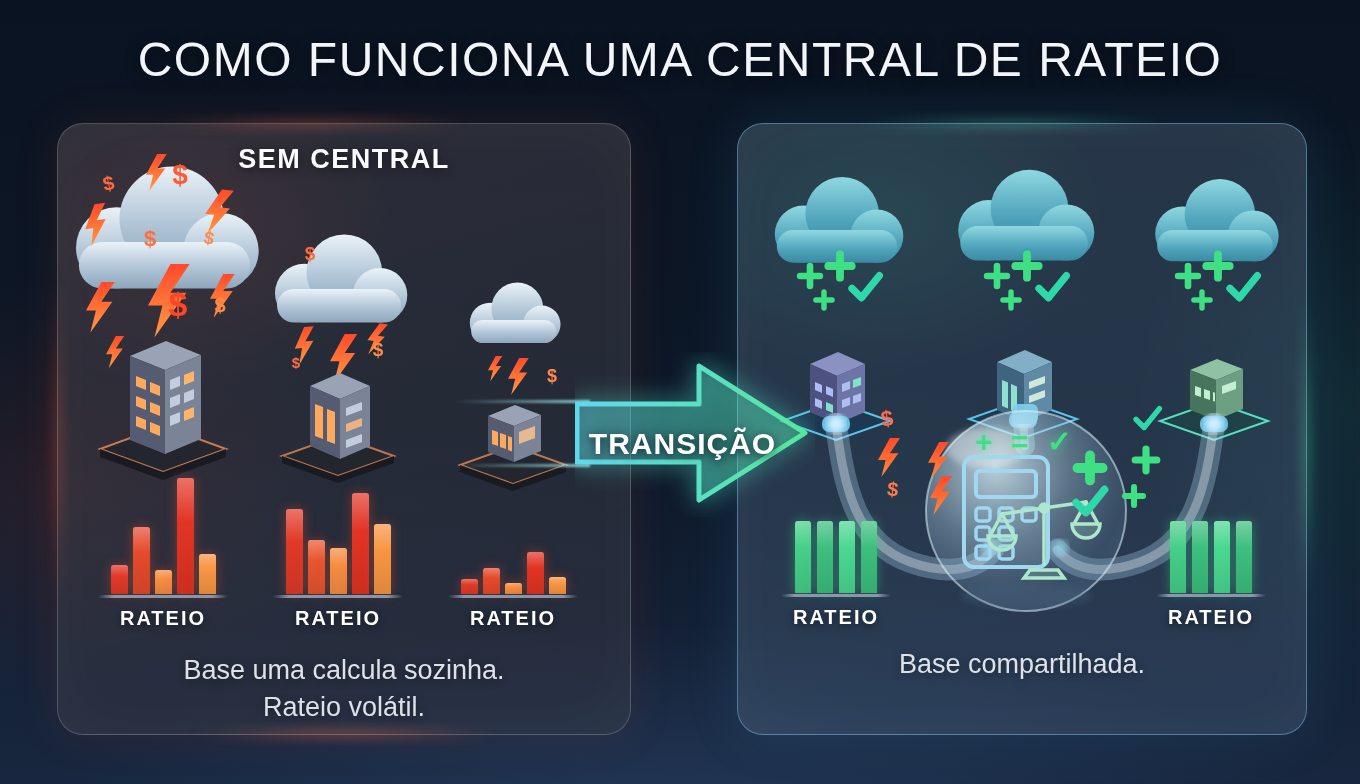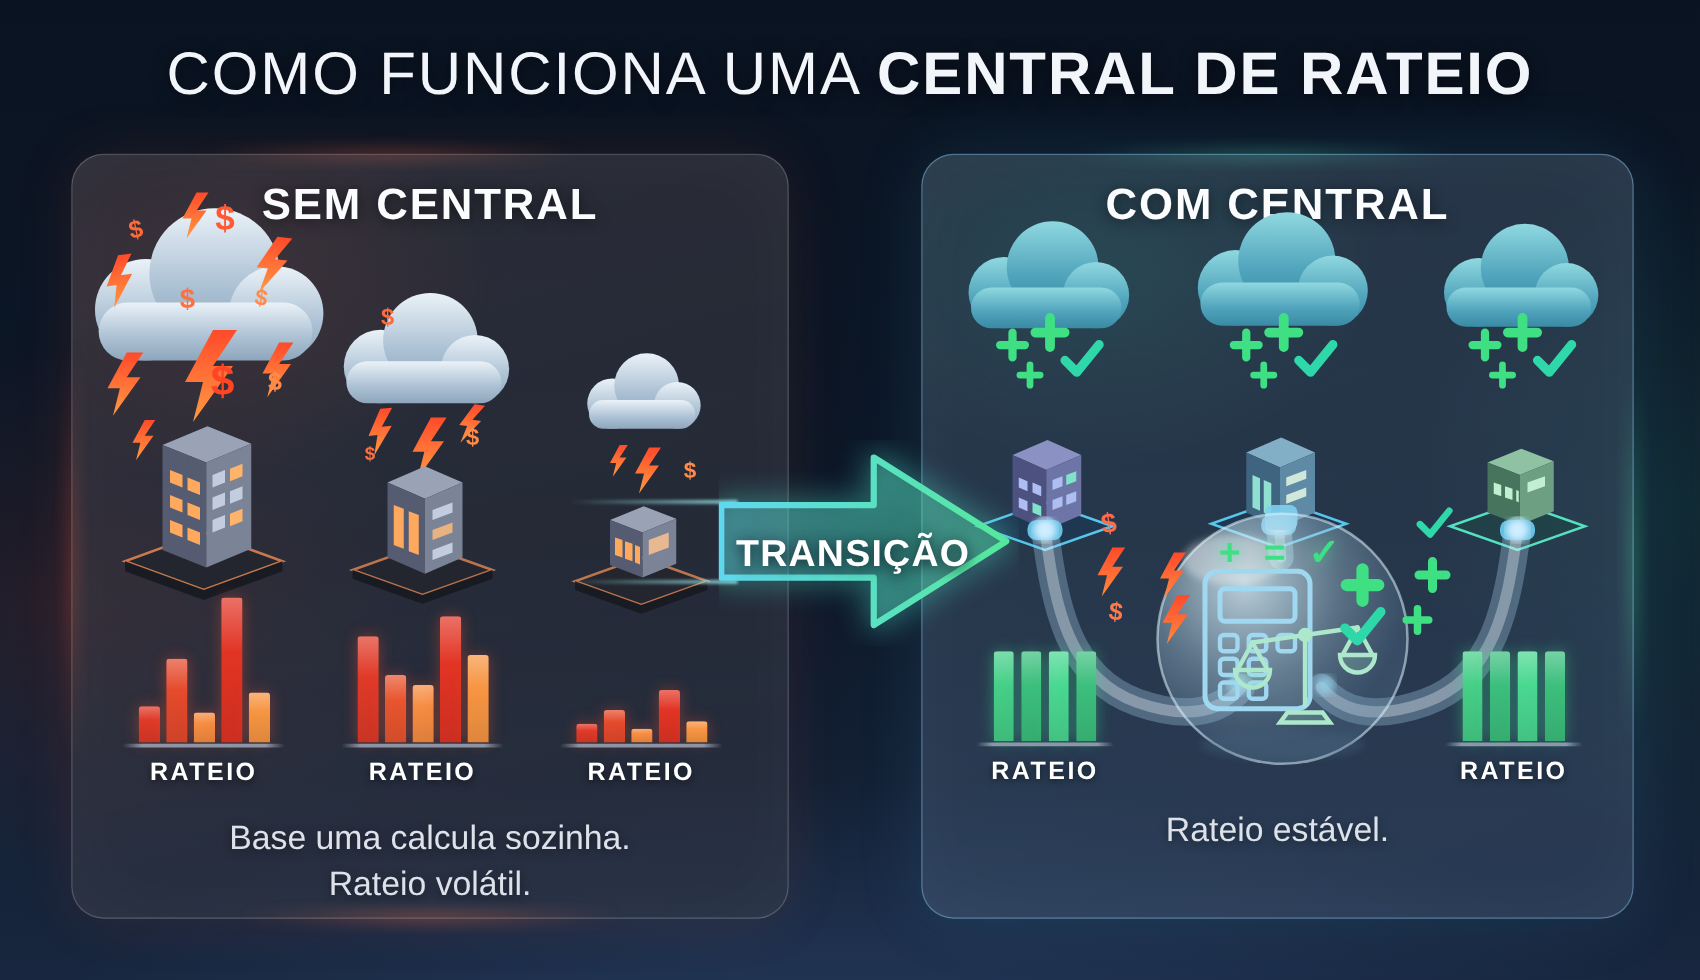--- a/index.html
+++ b/index.html
@@ -10,21 +10,21 @@
       radial-gradient(ellipse 420px 300px at 4% 62%, rgba(205,62,40,.12), rgba(205,62,40,0) 70%),
       radial-gradient(ellipse 300px 420px at 99% 52%, rgba(60,210,165,.10), rgba(60,210,165,0) 70%),
       radial-gradient(ellipse 900px 340px at 50% 112%, rgba(70,110,170,.28), rgba(70,110,170,0) 75%),
       linear-gradient(180deg,#0a1321 0%,#0d1828 55%,#18273f 100%);
   }
   .abs{position:absolute;}
   
   .title{top:32px;left:0;width:100%;text-align:center;color:#f2f5f9;
          font-size:48px;letter-spacing:1.5px;text-shadow:0 3px 14px rgba(0,0,0,.55);}
   .title .light{font-weight:normal;}
-  .title .strong{font-weight:bold;}
+  .title .strong{font-weight:normal;}
   
   .panel{border-radius:26px;}
   .panel-left{left:57px;top:123px;width:572px;height:610px;
     background:
       radial-gradient(ellipse 300px 220px at 22% 18%, rgba(200,90,70,.14), rgba(200,90,70,0) 70%),
       linear-gradient(165deg, rgba(92,82,88,.40), rgba(54,56,68,.46));
     border:1px solid rgba(255,255,255,.20);
     box-shadow:0 0 48px rgba(255,85,50,.10), inset 0 0 70px rgba(255,255,255,.03);}
   .panel-right{left:737px;top:123px;width:568px;height:610px;
     background:
@@ -37,21 +37,21 @@
     background:radial-gradient(ellipse at center, rgba(255,115,75,.95), rgba(255,115,75,0) 72%);}
   .g-red-left{left:-3px;top:24%;width:5px;height:56%;
     background:radial-gradient(ellipse at center, rgba(255,95,60,.8), rgba(255,95,60,0) 72%);}
   .g-red-bottom{bottom:-3px;left:22%;width:56%;height:6px;
     background:radial-gradient(ellipse at center, rgba(255,110,65,1), rgba(255,110,65,0) 70%);}
   .g-teal-top{top:-3px;left:20%;width:56%;height:5px;
     background:radial-gradient(ellipse at center, rgba(85,230,190,.95), rgba(85,230,190,0) 72%);}
   .g-green-right{right:-3px;top:28%;width:5px;height:50%;
     background:radial-gradient(ellipse at center, rgba(85,235,170,.95), rgba(85,235,170,0) 72%);}
   .panel-header{top:20px;left:0;width:100%;text-align:center;color:#fbfcfe;
-    font-size:35px;font-weight:bold;letter-spacing:1.5px;text-shadow:0 2px 10px rgba(0,0,0,.5);}
+    font-size:27px;font-weight:bold;letter-spacing:1.5px;text-shadow:0 2px 10px rgba(0,0,0,.5);}
   .caption{left:0;width:100%;text-align:center;color:#dde2ea;font-size:27px;line-height:37px;
     text-shadow:0 2px 8px rgba(0,0,0,.4);}
   
   .chart-block{display:flex;flex-direction:column;align-items:center;}
   .chart{display:flex;align-items:flex-end;justify-content:center;gap:5px;width:100%;}
   .chart .bar{width:17px;border-radius:2.5px 2.5px 0 0;
     background-image:linear-gradient(180deg,rgba(255,255,255,.30),rgba(255,255,255,0) 38%,rgba(0,0,0,.10));
     box-shadow:0 0 12px rgba(255,90,50,.35);}
   .chart-block.green .chart{gap:6px;}
   .chart-block.green .bar{width:16px;box-shadow:0 0 12px rgba(60,225,145,.40);}
@@ -248,21 +248,20 @@
       </linearGradient>
     </defs>
     <polygon points="2,52 124,52 124,14 230,81 124,148 124,110 2,110" fill="url(#arrowG)" fill-opacity="0.30" stroke="url(#arrowG)" stroke-width="5" stroke-linejoin="round" style="filter:drop-shadow(0 0 12px rgba(80,225,205,.85));"></polygon>
   </svg>
   <div class="abs transition-label">TRANSIÇÃO</div>
 
   <div class="abs panel panel-right">
     <div class="glow g-teal-top"></div>
     <div class="glow g-green-right"></div>
 
-    <div class="abs panel-header">COM CENTRAL</div>
 
     <svg class="abs" style="left:0;top:0;" width="568" height="610" viewBox="0 0 568 610">
       <defs>
         <linearGradient id="cloudR" x1="0" y1="0" x2="0" y2="1">
           <stop offset="0" stop-color="#8fd8e0"></stop>
             <stop offset=".6" stop-color="#4fa3bb"></stop>
             <stop offset="1" stop-color="#3a8aa4"></stop>
         </linearGradient>
         <linearGradient id="boltGR" x1="0" y1="0" x2="0" y2="1">
           <stop offset="0" stop-color="#ff4a2a"></stop>
@@ -437,17 +436,17 @@
           <div class="bar" style="height: 100%; background-color: rgb(70, 207, 136);"></div>
           <div class="bar" style="height: 100%; background-color: rgb(60, 191, 125);"></div>
           <div class="bar" style="height: 100%; background-color: rgb(74, 216, 145);"></div>
           <div class="bar" style="height: 100%; background-color: rgb(60, 191, 125);"></div>
         </div>
       <div class="baseline"></div>
       <div class="chart-label">RATEIO</div>
     </div>
 
     <div class="abs caption" style="top:522px;">
-      <div>Rateio estável.</div>
+      <div>Base compartilhada.</div>
     </div>
   </div>
 
 </div>
 
 </body></html>

